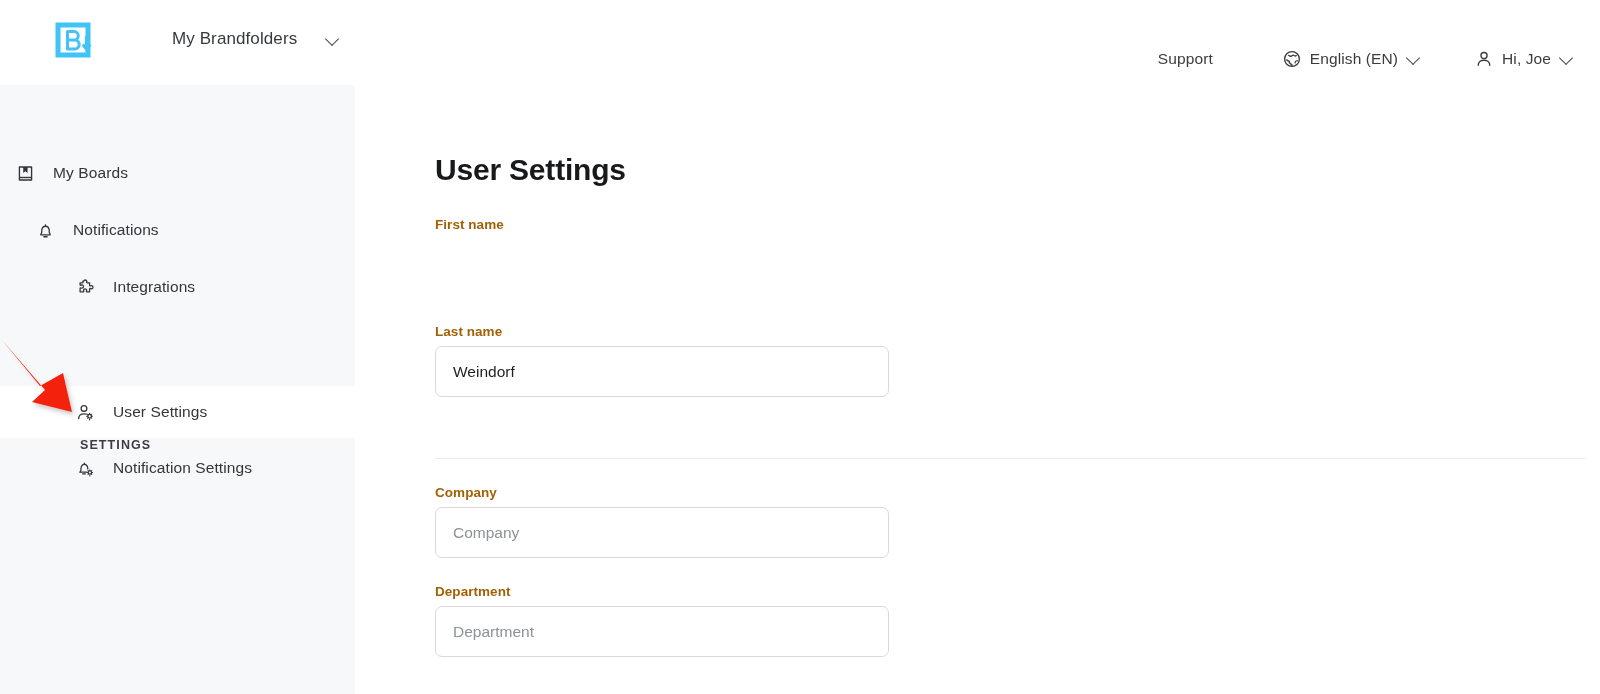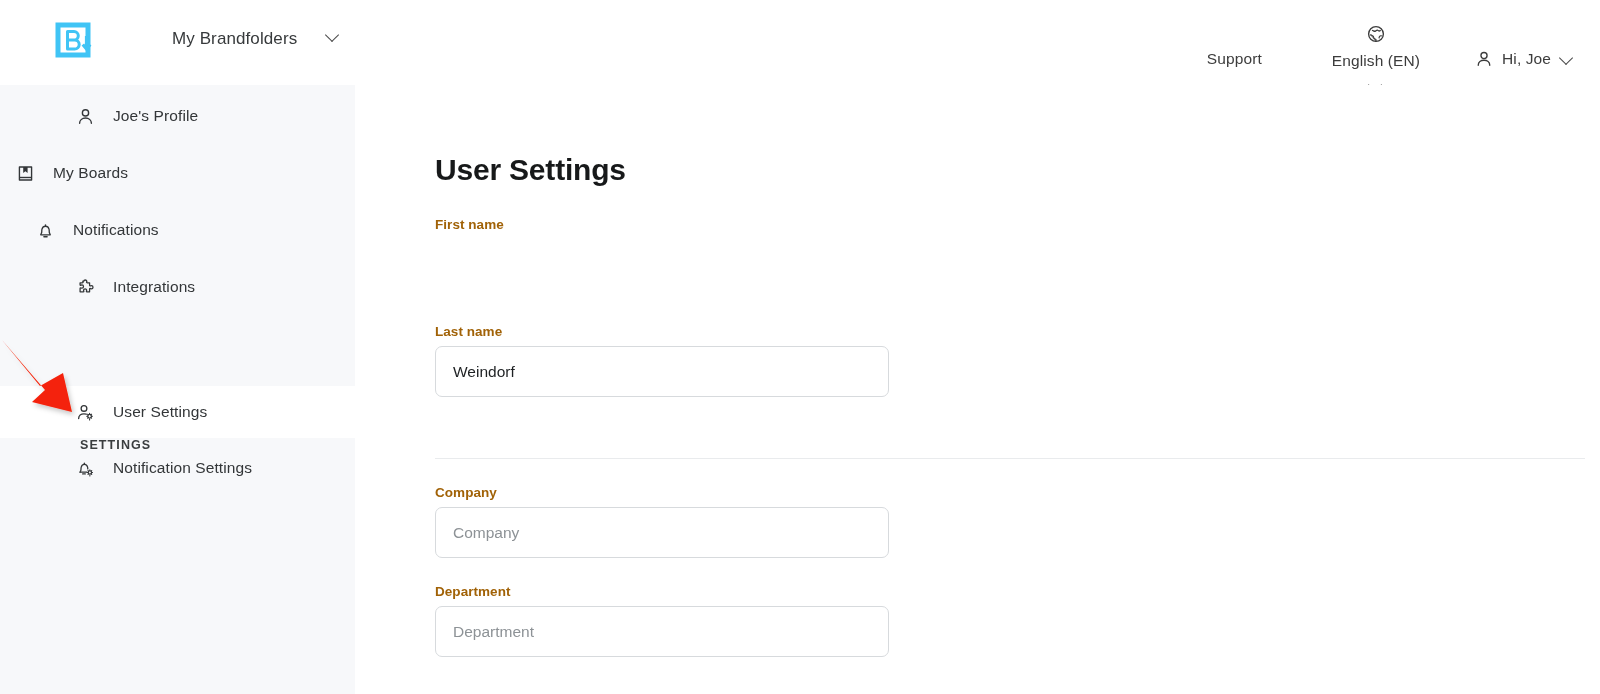--- a/index.html
+++ b/index.html
@@ -20,21 +20,21 @@
     width: 1600px; height: 85px;
     background: #ffffff;
     display: flex; align-items: center;
   }
   .brand-logo {
     position: absolute; left: 55px; top: 22px;
     width: 38px; height: 40px;
   }
   .nav-brandfolders {
     position: absolute; left: 172px; top: 29px;
-    display: flex; align-items: flex-start; gap: 29px;
+    display: flex; align-items: center; gap: 29px;
     font-size: 17px; color: #373a3c; letter-spacing: .1px;
     cursor: pointer;
   }
   .chev { display: inline-block; width: 13px; height: 13px; position: relative; }
   .chev::before {
     content: ""; position: absolute; left: 1px; top: 1px;
     width: 9px; height: 9px;
     border-right: 1.6px solid #4a4a4a;
     border-bottom: 1.6px solid #4a4a4a;
     transform: rotate(45deg);
@@ -44,21 +44,20 @@
     display: flex; align-items: center;
   }
   .support-link {
     font-size: 15.5px; color: #3c3c3c; margin-right: 70px; cursor: pointer;
     letter-spacing: .1px;
   }
   .lang-sel {
     display: flex; align-items: center; gap: 9px;
     font-size: 15.5px; color: #3c3c3c; margin-right: 55px; cursor: pointer;
     letter-spacing: .1px;
-    flex-direction: column;
   }
   .user-menu {
     display: flex; align-items: center; gap: 9px;
     font-size: 15.5px; color: #3c3c3c; margin-right: 27px; cursor: pointer;
     letter-spacing: .1px;
   }
   .ico { display: inline-flex; align-items: center; justify-content: center; }
 
   
   .sidebar {
@@ -161,29 +160,20 @@
         </span>
         <span>Hi, Joe</span>
         <span class="chev"></span>
       </div>
 
     </div>
   </div>
 
   <div class="sidebar">
 
-    <div class="nav-item" style="top:5px;">
-      <span class="ico">
-        <svg width="19" height="19" viewBox="0 0 20 20" fill="none">
-          <circle cx="10" cy="6.2" r="3.3" stroke="#333638" stroke-width="1.45"></circle>
-          <path d="M3.8 17.2c0-3.5 2.8-5.6 6.2-5.6s6.2 2.1 6.2 5.6" stroke="#333638" stroke-width="1.45" stroke-linecap="round"></path>
-        </svg>
-      </span>
-      <span>Joe's Profile</span>
-    </div>
 
     <div class="nav-item" style="top:62px;padding-left:16px;">
       <span class="ico">
         <svg width="19" height="19" viewBox="0 0 20 20" fill="none">
           <path d="M3.6 3.2h12.8v13.6H3.6z" stroke="#333638" stroke-width="1.45" stroke-linejoin="round"></path>
           <path d="M3.6 14.2h12.8" stroke="#333638" stroke-width="1.45"></path>
           <path d="M7.6 3.2h4.6v6.2l-2.3-1.7-2.3 1.7z" fill="#333638"></path>
         </svg>
       </span>
       <span>My Boards</span>

